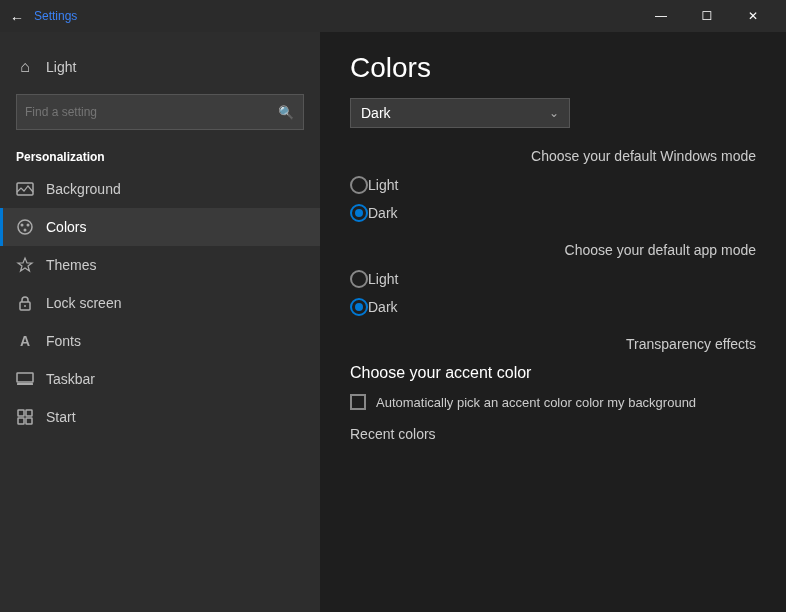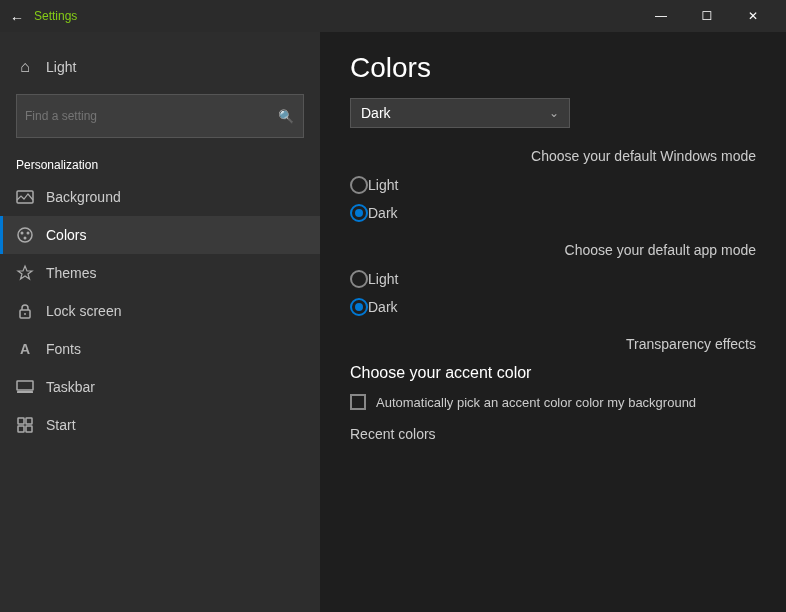--- a/index.html
+++ b/index.html
@@ -24,21 +24,21 @@
       padding: 0 10px;
       flex-shrink: 0;
     }
     .title-bar-left {
       display: flex;
       align-items: center;
       gap: 10px;
     }
     .title-bar-title {
       font-size: 12px;
-      color: #84cc16;
+      color: #3b82f6;
     }
     .title-bar-controls {
       display: flex;
       align-items: center;
     }
     .title-bar-btn {
       width: 46px;
       height: 32px;
       display: flex;
       align-items: center;
@@ -76,39 +76,39 @@
       overflow-y: auto;
     }
     .sidebar-header {
       padding: 16px 16px 8px 16px;
     }
     .search-box {
       display: flex;
       align-items: center;
       background: #3d3d3d;
       border: 1px solid #555;
-      height: 44px;
+      height: 36px;
       padding: 0 8px;
       gap: 6px;
     }
     .search-input {
       background: transparent;
       border: none;
       outline: none;
       color: #aaa;
       font-size: 12px;
       flex: 1;
     }
     .search-icon-unicode {
       color: #aaa;
       font-size: 13px;
     }
     .section-label {
       font-size: 12px;
-      font-weight: 400;
+      font-weight: 700;
       color: #ffffff;
       padding: 12px 16px 6px 16px;
     }
     .nav-item {
       display: flex;
       align-items: center;
       gap: 12px;
       padding: 10px 16px;
       cursor: pointer;
       font-size: 14px;

